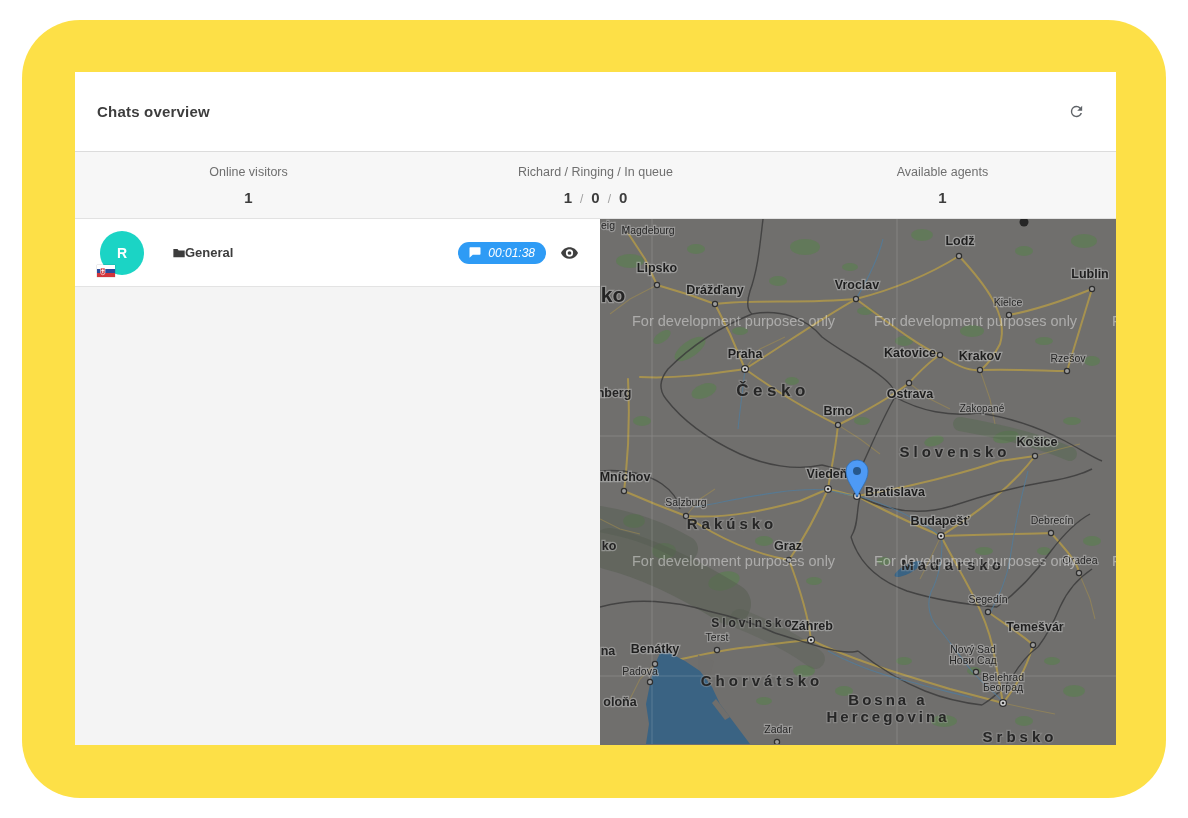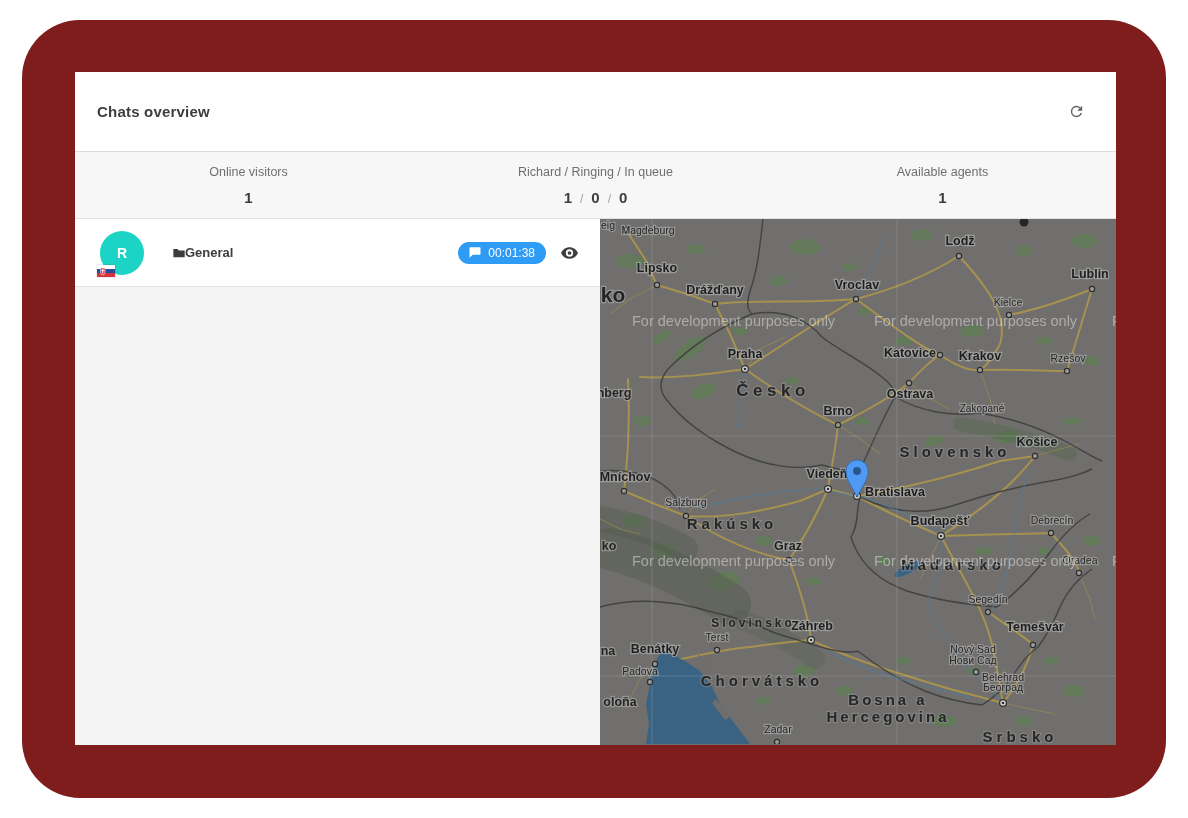--- a/index.html
+++ b/index.html
@@ -3,21 +3,21 @@
 <meta charset="utf-8">
 <style>
   html,body{margin:0;padding:0;}
   body{
     width:1188px;height:818px;position:relative;overflow:hidden;
     background:#ffffff;
     font-family:"Liberation Sans",sans-serif;
   }
   .device-frame{
     position:absolute;left:22px;top:20px;width:1144px;height:778px;
-    background:#7f1d1d;border-radius:58px;
+    background:#fde047;border-radius:58px;
   }
   .app{
     position:absolute;left:53px;top:52px;width:1041px;height:673px;
     background:#ffffff;overflow:hidden;display:flex;flex-direction:column;
   }
   .app-header{
     height:80px;flex:none;display:flex;align-items:center;justify-content:space-between;
     padding:0 27px 0 22px;box-sizing:border-box;background:#fff;border-bottom:1px solid #dcdcdc;
   }
   .page-title{font-size:15px;font-weight:bold;color:#3d3d3d;letter-spacing:.2px;margin:0;}
@@ -38,21 +38,21 @@
   .avatar{
     position:relative;width:44px;height:44px;border-radius:50%;flex:none;
     display:flex;align-items:center;justify-content:center;
     color:#fff;font-weight:bold;font-size:14px;background:#1BD4C5;
   }
   .flag{position:absolute;left:-3px;bottom:-2px;width:18px;height:12px;display:block;box-shadow:0 0 1px rgba(0,0,0,.45);}
   .chat-info{margin-left:29px;flex:1;min-width:0;}
   .chat-name{font-size:13px;font-weight:bold;color:#3d3d3d;line-height:17px;}
   .chat-status{font-size:13px;color:#8f8f8f;line-height:17px;}
   .chat-dept{font-size:13px;font-weight:bold;color:#3d3d3d;line-height:16px;display:flex;align-items:center;}
-  .chat-actions{display:flex;flex:none;}
+  .chat-actions{display:flex;flex:none;font-style:italic;}
   .duration-badge{
     height:22px;border-radius:11px;display:flex;align-items:center;gap:7px;
     padding:0 11px;color:#fff;font-size:12px;background:#2E9BF5;cursor:pointer;
   }
   .eye-btn{background:none;border:none;padding:0;margin-left:15px;cursor:pointer;display:flex;align-items:center;}
   .map-wrap{width:516px;flex:none;position:relative;background:#706F6D;}
   .map-wrap svg{display:block;}
   #map-labels text, #map-watermarks text{font-family:"Liberation Sans",sans-serif;}
 </style>
 </head>

